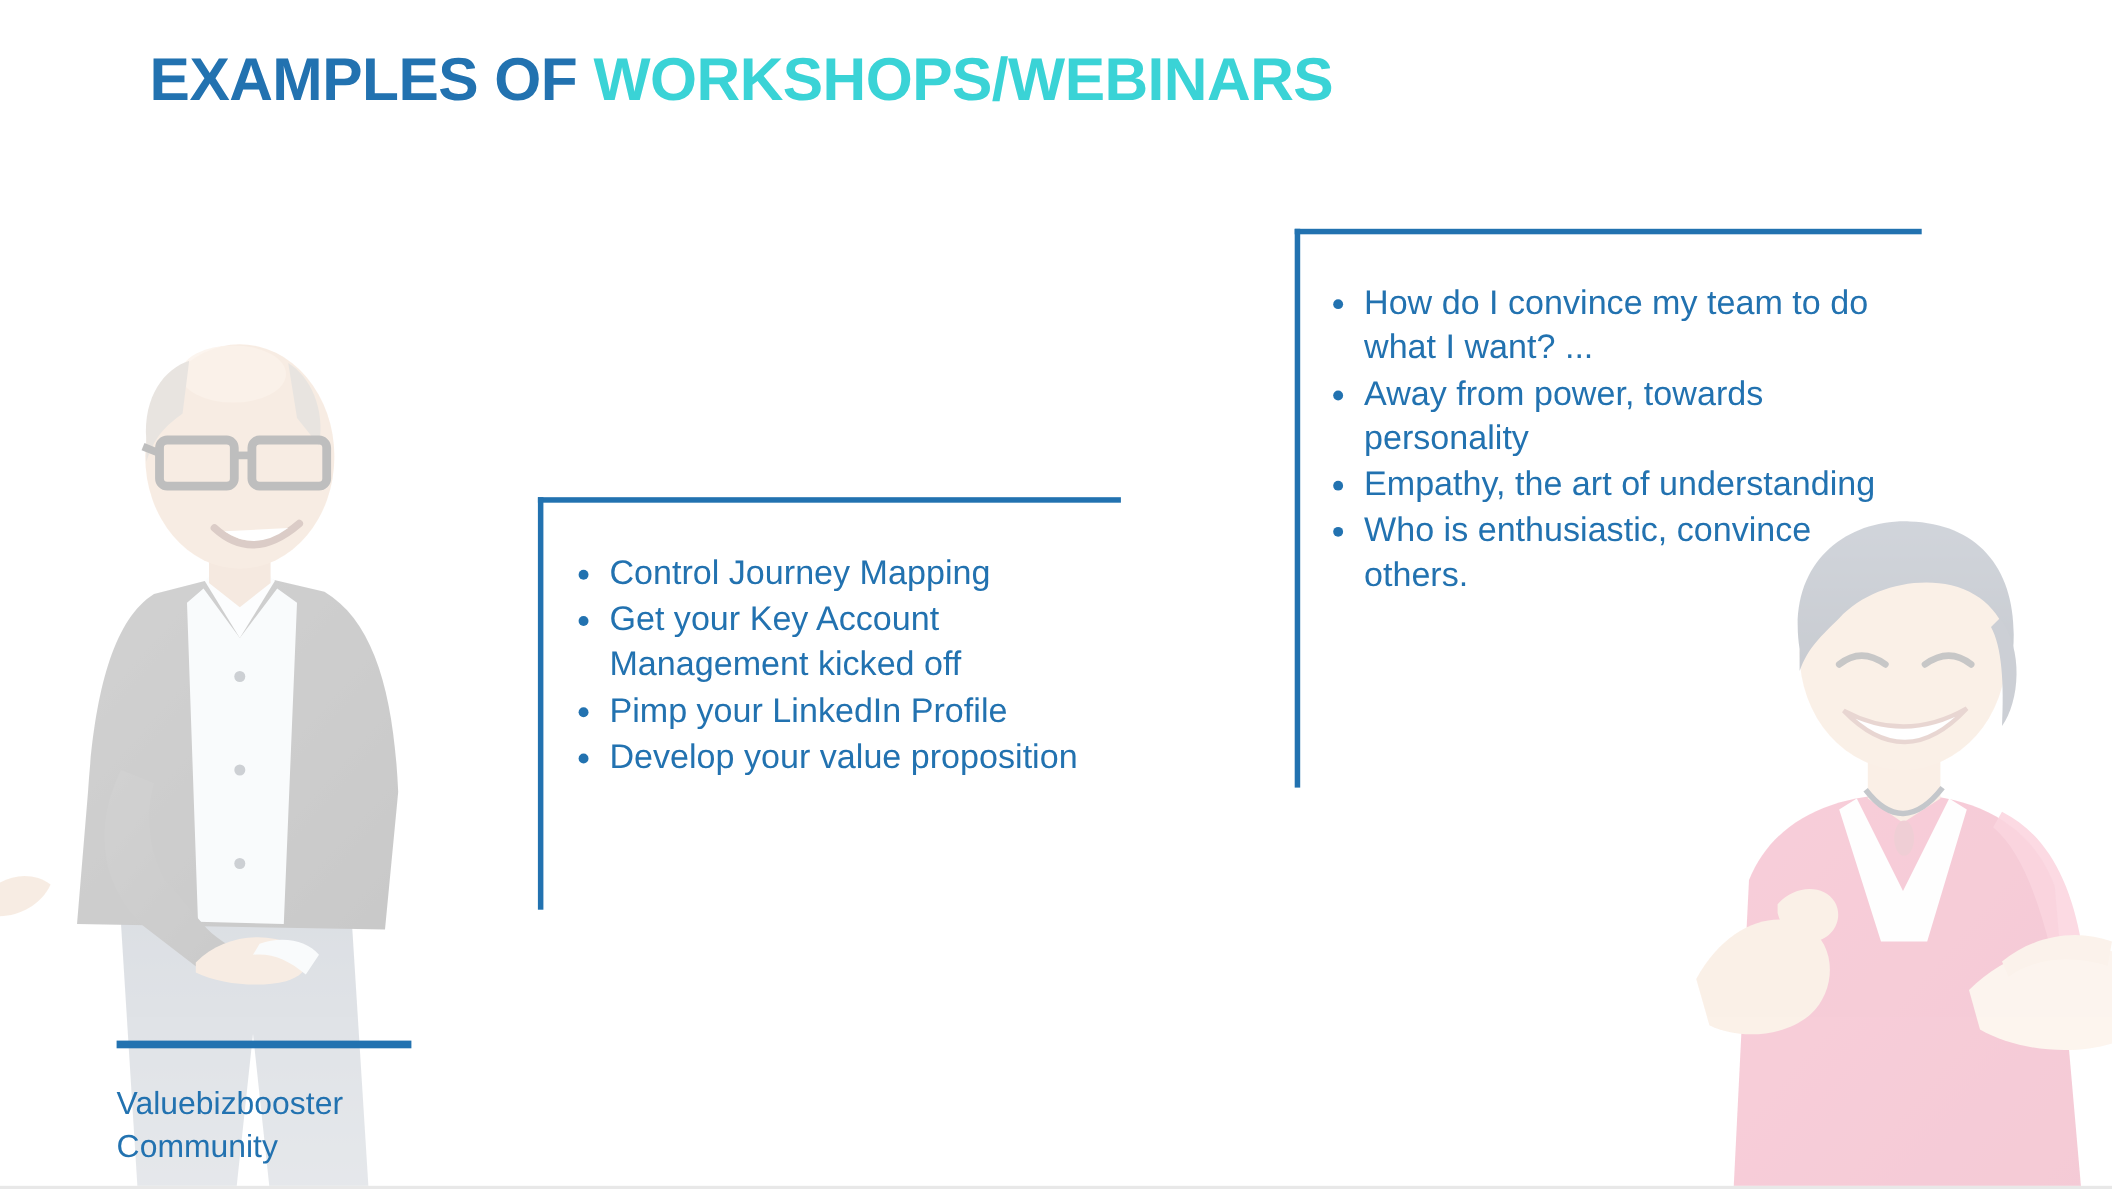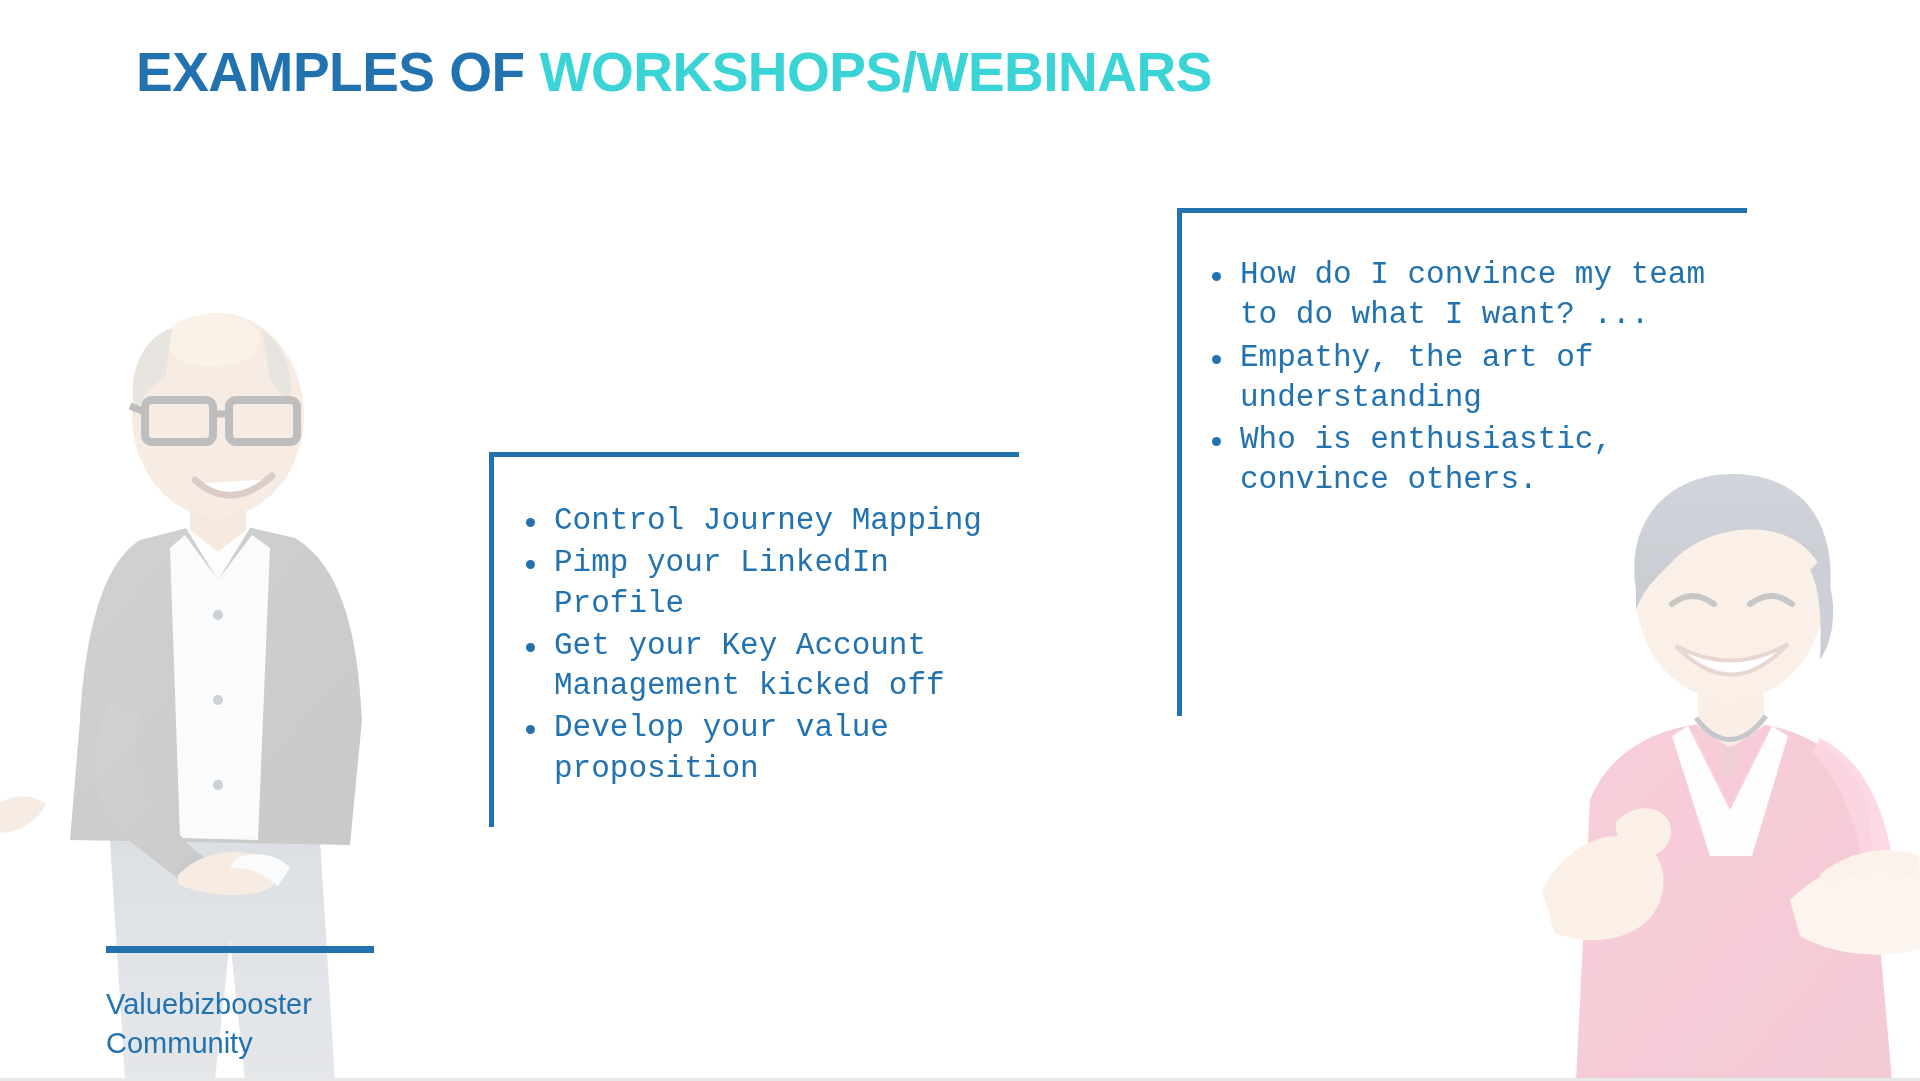--- a/index.html
+++ b/index.html
@@ -72,21 +72,21 @@
     margin: 0;
     padding: 0;
   }
   .bullet-box li {
     position: relative;
     color: #2272b0;
     font-size: 31px;
     line-height: 1.30;
     padding-left: 36px;
     margin-bottom: 2px;
-    font-family: Liberation Mono, monospace;
+    font-family: Liberation Sans, sans-serif;
   }
   .bullet-box li::before {
     content: "";
     position: absolute;
     left: 8px;
     top: 17px;
     width: 9px;
     height: 9px;
     background: #2272b0;
     border-radius: 50%;
@@ -227,29 +227,30 @@
       <path d="M96 352 C112 334 138 334 148 350 C156 364 148 382 130 386 C114 390 100 376 96 360 Z" fill="#f0cbac"></path>
 
       <path d="M270 430 C310 390 370 378 412 400 L420 470 C382 492 318 488 280 466 Z" fill="#f6dac3"></path>
       <path d="M300 404 C330 380 368 374 400 386 L396 408 C366 398 330 400 306 418 Z" fill="#f2d2b8"></path>
     </svg>
   </div>
 
   <div class="bullet-box box-left">
     <ul>
       <li>Control Journey Mapping</li>
+      <li>Get your Key Account Management kicked off</li>
       <li>Pimp your LinkedIn Profile</li>
-      <li>Get your Key Account Management kicked off</li>
       <li>Develop your value proposition</li>
     </ul>
   </div>
 
   <div class="bullet-box box-right">
     <ul>
       <li>How do I convince my team to do what I want? ...</li>
+      <li>Away from power, towards personality</li>
       <li>Empathy, the art of understanding</li>
       <li>Who is enthusiastic, convince others.</li>
     </ul>
   </div>
 
   <div class="brand">
     <div class="brand-rule"></div>
     <div class="brand-text">Valuebizbooster
 Community</div>
   </div>

